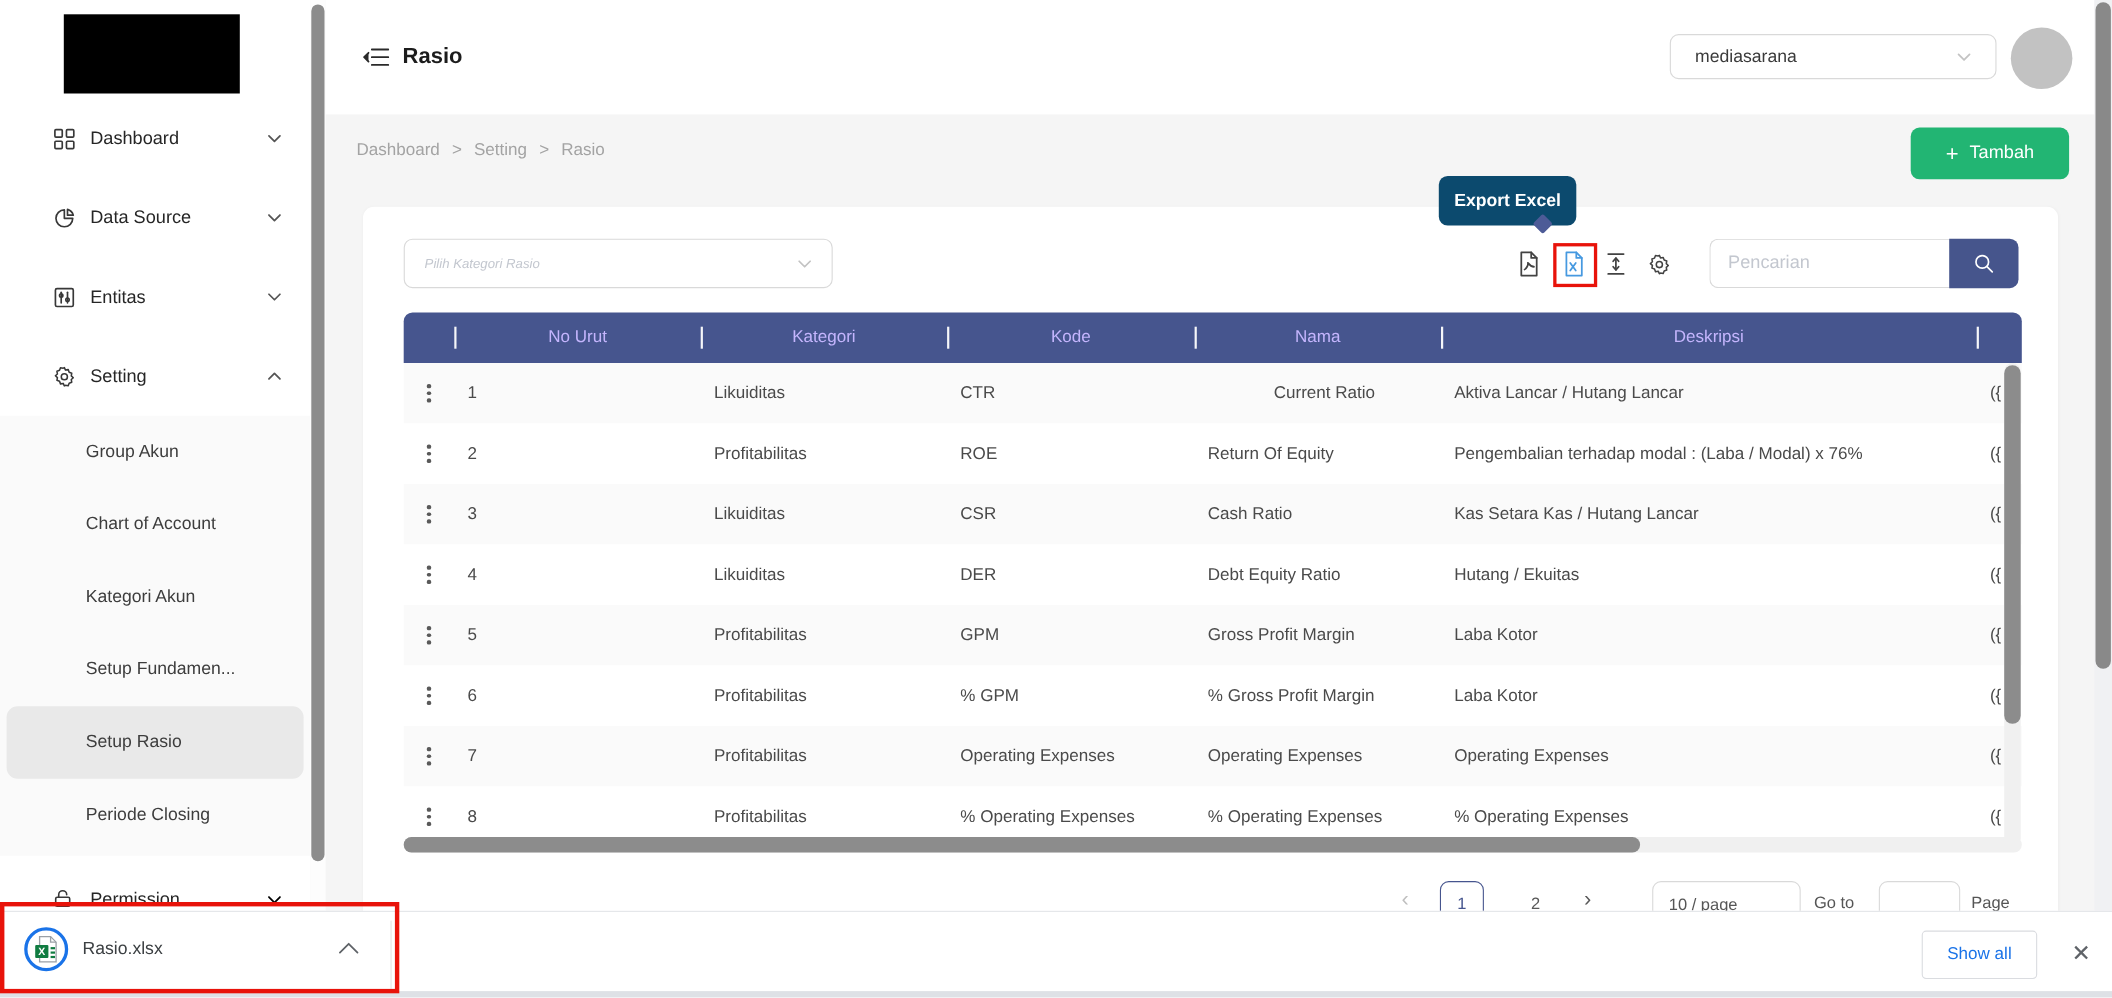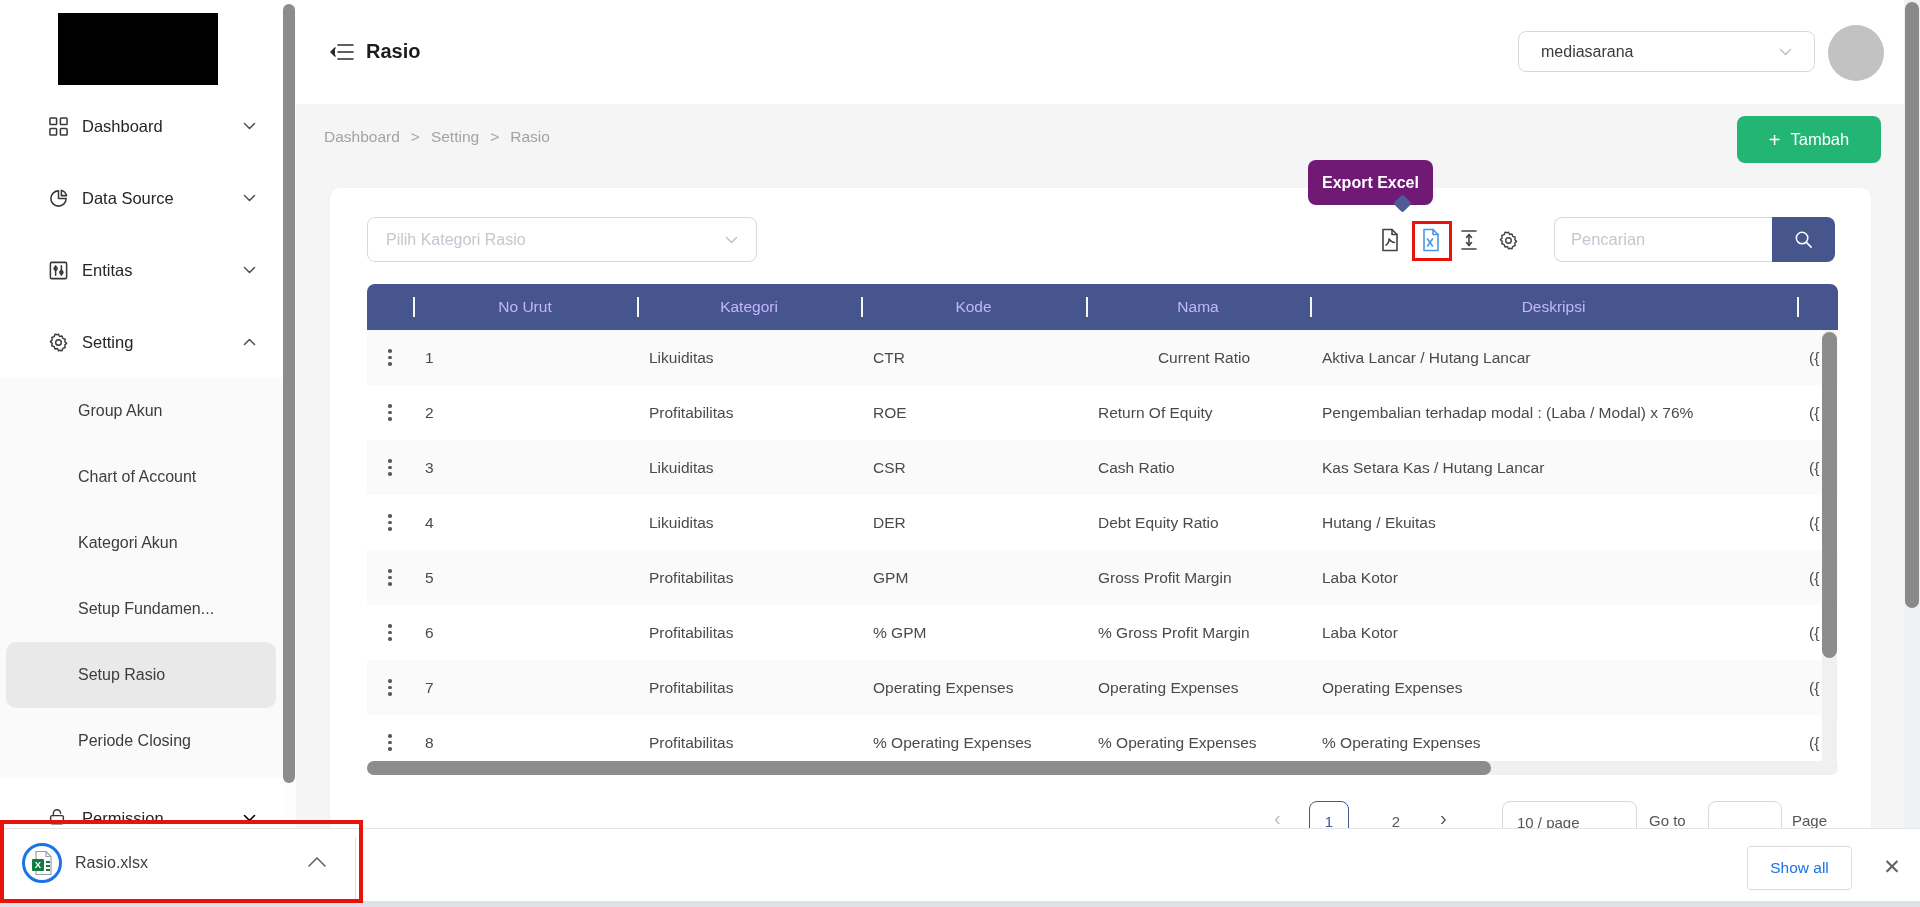--- a/index.html
+++ b/index.html
@@ -33,31 +33,31 @@
   .avatar { position:absolute; left:1532px; top:25px; width:56px; height:56px; border-radius:50%; background:#c2c2c2; cursor:pointer; }
 
   
   .breadcrumb { position:absolute; left:324px; top:128px; display:flex; gap:11px; font-size:15.5px; color:#a3a3a3; z-index:2; }
   .btn-add { position:absolute; left:1737px; top:116px; width:144px; height:47px; background:#22b573; border-radius:8px; color:#fff; display:flex; align-items:center; justify-content:center; gap:10px; font-size:16.5px; cursor:pointer; z-index:2; }
   .btn-add .plus { font-size:20px; font-weight:400; line-height:1; }
 
   .card { position:absolute; left:330px; top:188px; width:1541px; height:680px; background:#fff; border-radius:10px; box-shadow:0 1px 3px rgba(0,0,0,.04); z-index:2; }
 
   .cat-select { position:absolute; left:37px; top:29px; width:390px; height:45px; border:1px solid #d9d9d9; border-radius:8px; display:flex; align-items:center; padding:0 18px; cursor:pointer; background:#fff; }
-  .cat-select .cval { flex:1; font-size:16px; color:#c3c7cf; }
+  .cat-select .cval { flex:1; font-size:12px; color:#c3c7cf;font-style:italic; }
   .cat-select .cchev { color:#c3c3c3; display:flex; }
 
   .tool-ic { position:absolute; top:38px; width:24px; height:28px; display:flex; align-items:center; justify-content:center; cursor:pointer; color:#434343; }
   .ic-pdf { left:1048px; }
   .ic-excel { left:1089px; color:#4699e0; }
   .ic-rowh { left:1127px; }
   .ic-gear { left:1166px; }
   .redbox-excel { position:absolute; left:1082px; top:33px; width:40px; height:40px; border:3px solid #e8130a; z-index:25; pointer-events:none; }
 
-  .tooltip { position:absolute; left:978px; top:-28px; width:125px; height:45px; background:#701a75; border-radius:8px; color:#fff; font-size:16px; font-weight:700; display:flex; align-items:center; justify-content:center; z-index:20; }
+  .tooltip { position:absolute; left:978px; top:-28px; width:125px; height:45px; background:#0c4a6e; border-radius:8px; color:#fff; font-size:16px; font-weight:700; display:flex; align-items:center; justify-content:center; z-index:20; }
   .tooltip .tail { position:absolute; left:88px; bottom:-5px; width:13px; height:13px; background:#4d5b97; transform:rotate(45deg); border-radius:2px; }
 
   .search-wrap { position:absolute; left:1224px; top:29px; height:45px; display:flex; }
   .search-input { width:218px; height:45px; border:1px solid #d9d9d9; border-right:none; border-radius:8px 0 0 8px; padding:0 16px; font-size:16.5px; color:#333; font-family:"Liberation Sans",sans-serif; outline:none; }
   .search-input::placeholder { color:#c3c7cf; }
   .search-btn { width:63px; height:45px; background:#46558c; border:none; border-radius:0 8px 8px 0; display:flex; align-items:center; justify-content:center; color:#fff; cursor:pointer; }
 
   
   .table { position:absolute; left:37px; top:96px; width:1471px; }
   .thead { display:flex; height:46px; background:#46558e; border-radius:8px 8px 0 0; align-items:center; }

